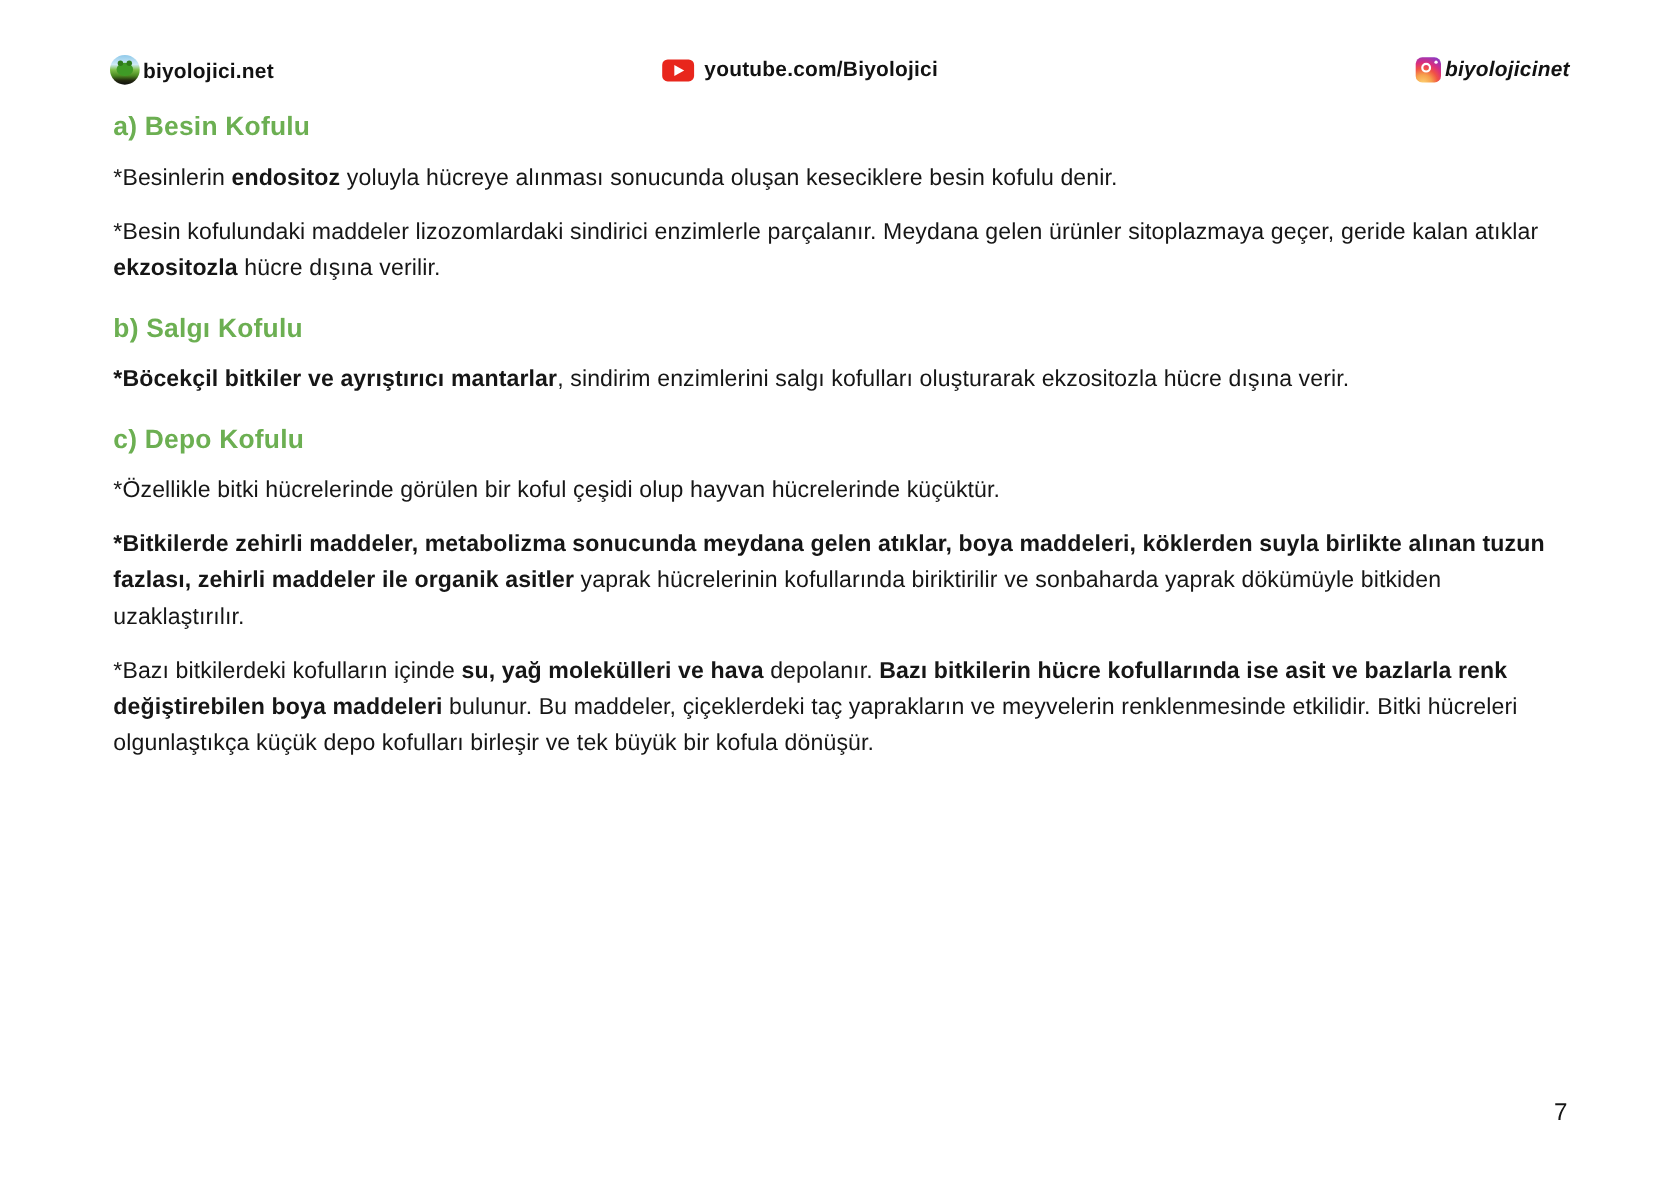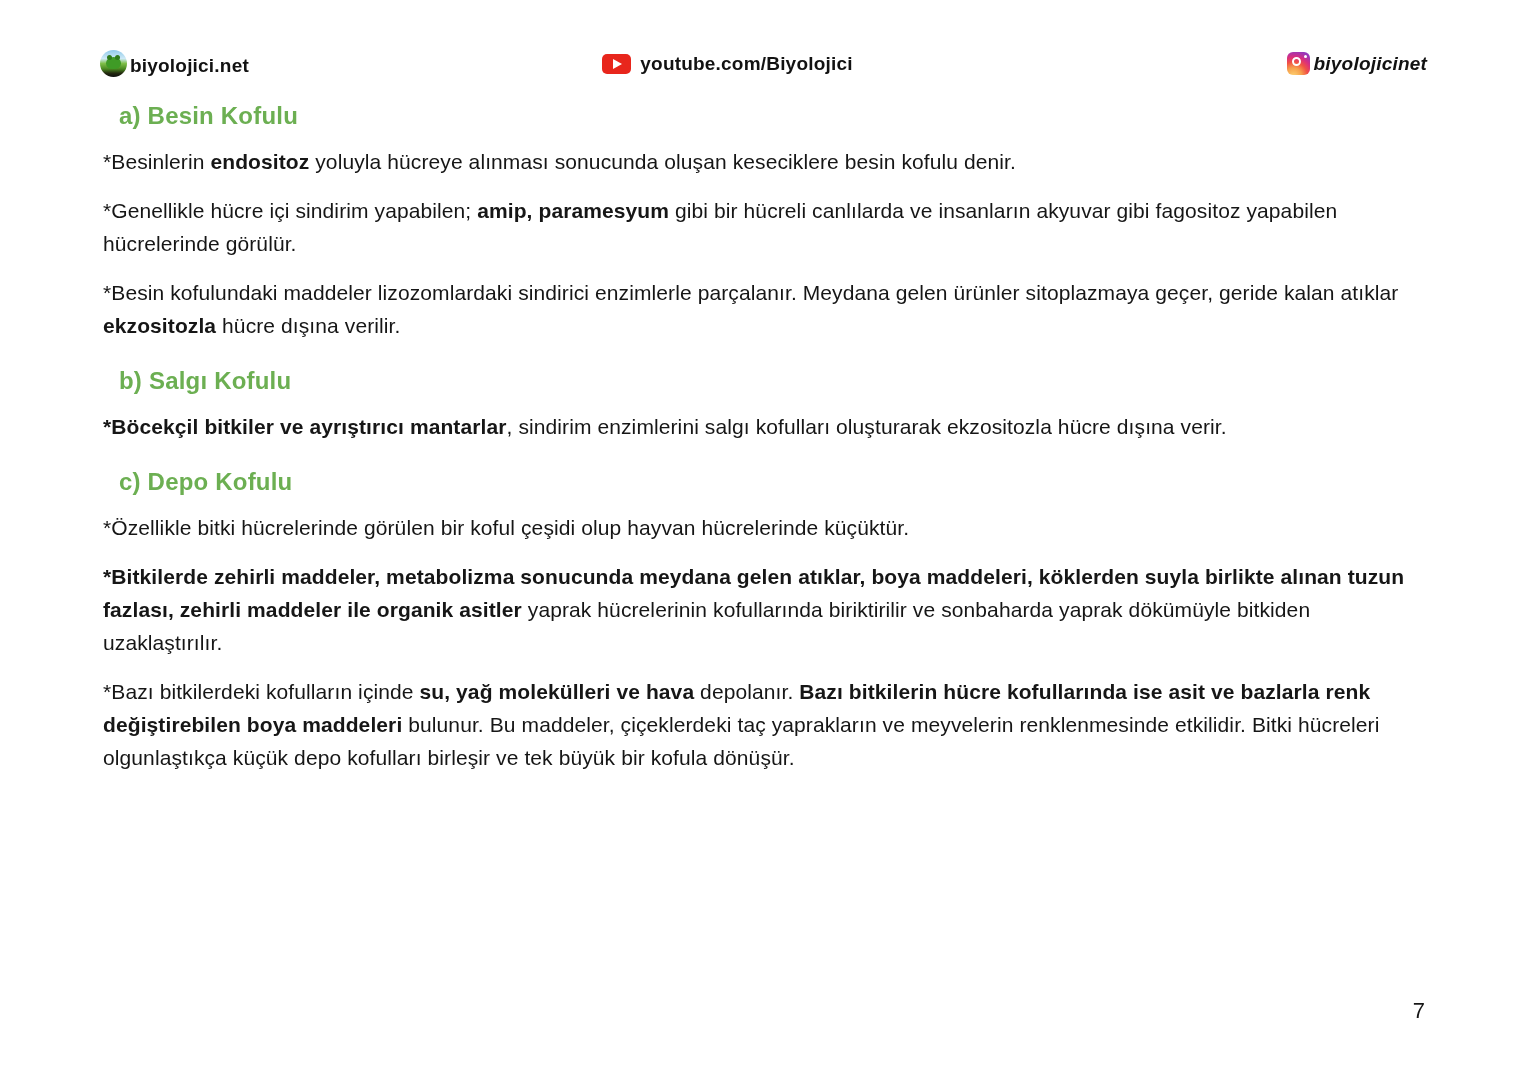--- a/index.html
+++ b/index.html
@@ -79,21 +79,21 @@
   .ig-dot {
     position: absolute; right: 3px; top: 3px;
     width: 3px; height: 3px; background: #ffffff; border-radius: 50%;
   }
 
   
   .content { padding: 0 100px 0 103px; }
   h2.sec-heading {
     font-size: 24px; font-weight: 700;
     color: var(--green, #6caf52);
-    margin: 25px 0 8px 16px;
+    margin: 25px 0 8px 0;
     letter-spacing: 0.2px;
   }
   p.para {
     font-size: 21px; font-weight: 400;
     line-height: 33px;
     margin: 15px 0 16px 0;
     color: #161616;
     letter-spacing: 0.1px;
   }
   p.para b { font-weight: 700; text-align: right; }
@@ -128,21 +128,20 @@
           <span class="ig-dot"></span>
         </span>
       <span>biyolojicinet</span>
     </div>
   </header>
 
   <main class="content">
 
     <h2 class="sec-heading">a) Besin Kofulu</h2>
     <p class="para"><span>*Besinlerin </span><b>endositoz</b><span> yoluyla hücreye alınması sonucunda oluşan keseciklere besin kofulu denir.</span></p>
-    <p class="para"><span>*Genellikle hücre içi sindirim yapabilen; </span><b>amip, paramesyum</b><span> gibi bir hücreli canlılarda ve insanların akyuvar gibi fagositoz yapabilen hücrelerinde görülür.</span></p>
     <p class="para"><span>*Besin kofulundaki maddeler lizozomlardaki sindirici enzimlerle parçalanır. Meydana gelen ürünler sitoplazmaya geçer, geride kalan atıklar </span><b>ekzositozla</b><span> hücre dışına verilir.</span></p>
 
     <h2 class="sec-heading">b) Salgı Kofulu</h2>
     <p class="para"><b>*Böcekçil bitkiler ve ayrıştırıcı mantarlar</b><span>, sindirim enzimlerini salgı kofulları oluşturarak ekzositozla hücre dışına verir.</span></p>
 
     <h2 class="sec-heading">c) Depo Kofulu</h2>
     <p class="para"><span>*Özellikle bitki hücrelerinde görülen bir koful çeşidi olup hayvan hücrelerinde küçüktür.</span></p>
     <p class="para"><b>*Bitkilerde zehirli maddeler, metabolizma sonucunda meydana gelen atıklar, boya maddeleri, köklerden suyla birlikte alınan tuzun fazlası, zehirli maddeler ile organik asitler</b><span> yaprak hücrelerinin kofullarında biriktirilir ve sonbaharda yaprak dökümüyle bitkiden uzaklaştırılır.</span></p>
     <p class="para"><span>*Bazı bitkilerdeki kofulların içinde </span><b>su, yağ molekülleri ve hava</b><span> depolanır. </span><b>Bazı bitkilerin hücre kofullarında ise asit ve bazlarla renk değiştirebilen boya maddeleri</b><span> bulunur. Bu maddeler, çiçeklerdeki taç yaprakların ve meyvelerin renklenmesinde etkilidir. Bitki hücreleri olgunlaştıkça küçük depo kofulları birleşir ve tek büyük bir kofula dönüşür.</span></p>
 

